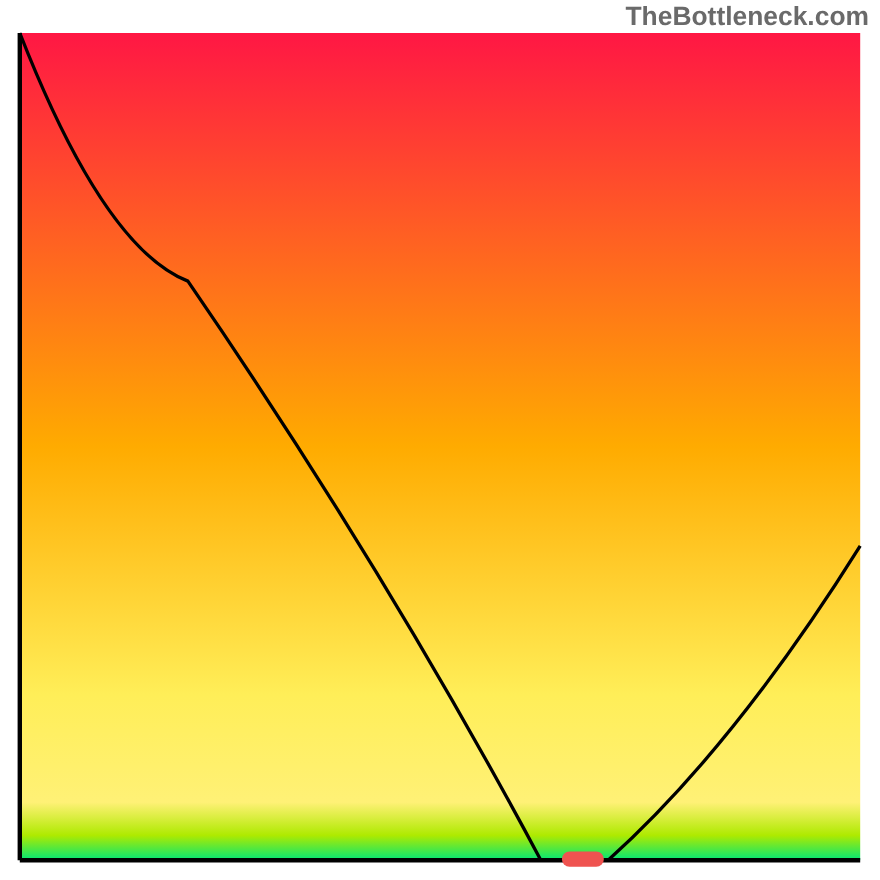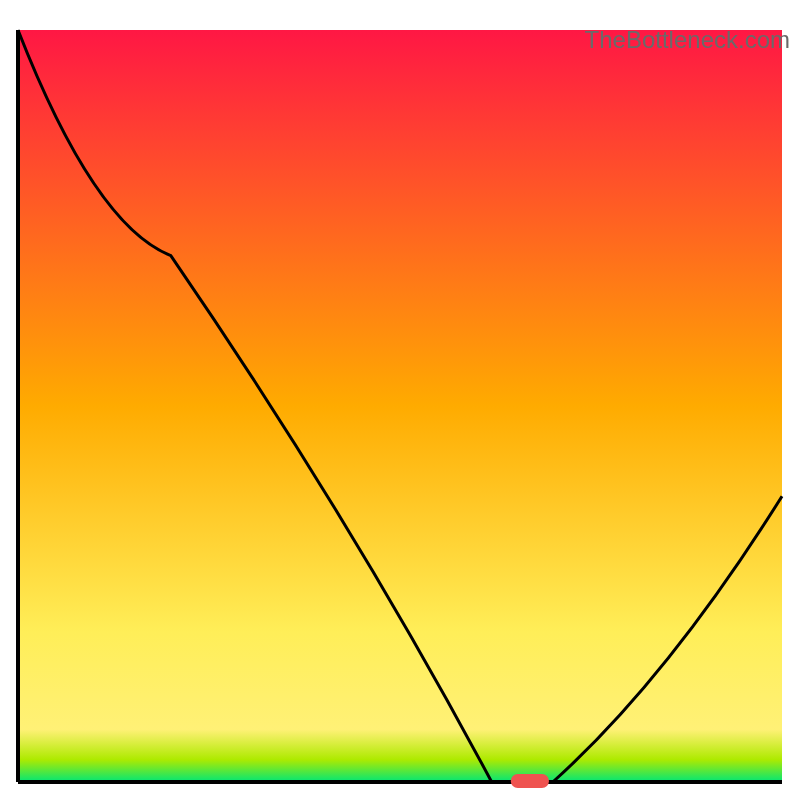--- a/index.html
+++ b/index.html
@@ -15,22 +15,21 @@
     width: 800px;
     height: 800px;
   }
   .watermark {
     position: absolute;
     top: 2px;
     right: 10px;
     font-family: Arial, sans-serif;
     font-size: 24px;
     color: #6a6a6a;
-    font-weight: normal;
-    margin-top: 24px;
+    font-weight: bold;
   }
   svg {
     display: block;
   }
 </style>
 </head>
 <body>
 
 <div class="container">
   <div class="watermark">TheBottleneck.com</div>

